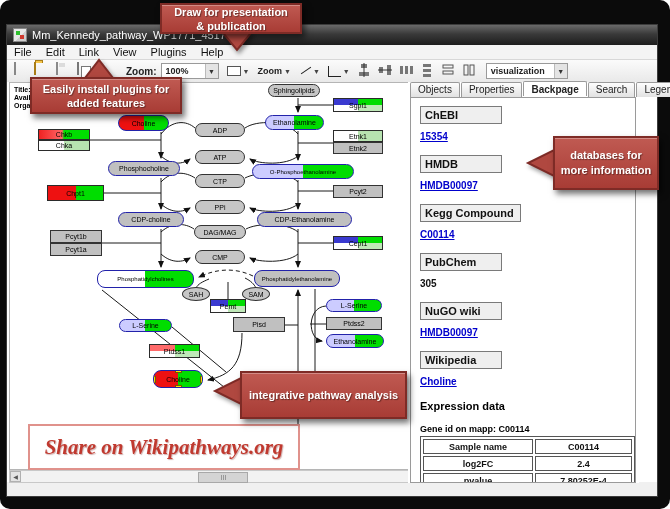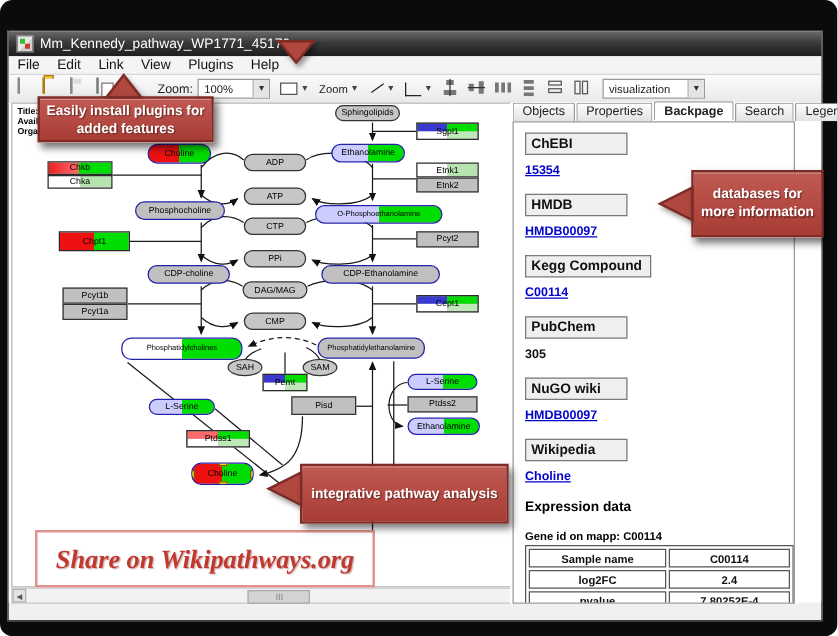--- a/index.html
+++ b/index.html
@@ -10,21 +10,21 @@
   .titlebar{position:absolute;left:0;top:0;width:100%;height:20px;
     background:linear-gradient(#6a6a6a,#3a3a3a 45%,#1d1d1d);display:flex;align-items:center;color:#fff;font-size:11px;}
   .titlebar .appicon{width:12px;height:12px;margin:0 5px 0 6px;background:
      linear-gradient(135deg,#e8e8e8 55%,#cfcfcf 55%);border:1px solid #888;position:relative;}
   .titlebar .appicon:before{content:"";position:absolute;left:2px;top:2px;width:4px;height:4px;background:#2fbf2f;}
   .titlebar .appicon:after{content:"";position:absolute;right:2px;bottom:2px;width:4px;height:4px;background:#d03a2f;}
   .menubar{position:absolute;left:0;top:20px;width:100%;height:14px;background:#f4f4f4;border-bottom:1px solid #d8d8d8;
     display:flex;align-items:center;font-size:11px;color:#111;}
   .menubar span{padding:0 7px;cursor:default;}
   .toolbar{position:absolute;left:0;top:35px;width:100%;height:22px;background:linear-gradient(#fbfbfb,#e9e9e9);
-    border-bottom:1px solid #c9c9c9;display:flex;align-items:center;font-size:10px;color:#222;}
+    border-bottom:1px solid #c9c9c9;display:flex;align-items:center;font-size:10px;color:#222;font-weight:bold;}
   .tbtn{width:16px;height:16px;margin-left:5px;position:relative;display:inline-block;}
   .ic-page{width:11px;height:13px;background:#fff;border:1px solid #888;margin:1px 2px;}
   .ic-folder{width:13px;height:9px;background:#f6c64c;border:1px solid #a97d17;margin:4px 1px 0;position:relative;}
   .ic-folder:before{content:"";position:absolute;left:0;top:-3px;width:6px;height:2px;background:#f6c64c;border:1px solid #a97d17;border-bottom:none;}
   .ic-disk{width:12px;height:12px;background:#b9b9b9;border:1px solid #8a8a8a;margin:2px;position:relative;}
   .ic-disk:before{content:"";position:absolute;left:2px;top:0;width:6px;height:4px;background:#dcdcdc;}
   .ic-copy{width:8px;height:10px;background:#fff;border:1px solid #777;margin:2px;position:relative;}
   .ic-copy:before{content:"";position:absolute;left:3px;top:3px;width:8px;height:10px;background:#fff;border:1px solid #777;}
   .ic-paste{width:10px;height:12px;background:#caa06a;border:1px solid #7d5a2a;margin:2px;position:relative;}
   .ic-paste:before{content:"";position:absolute;left:1px;top:1px;width:6px;height:8px;background:#fff;}
@@ -418,28 +418,32 @@
         </div>
       </div>
 
     </div>
   </div>
 
   <div class="share">
     <span>Share on Wikipathways.org</span>
   </div>
 
+  <div class="callout" style="left:160px;top:3px;width:142px;height:31px;">
+    <span>Draw for presentation</span>
+    <span>&amp; publication</span>
+  </div>
   <svg class="callout-arrow" style="left:220px;top:32px;" width="34" height="20">
     <polygon points="3,1 31,1 17,18"></polygon>
   </svg>
 
   <svg class="callout-arrow" style="left:82px;top:58px;" width="34" height="21">
     <polygon points="3,20 31,20 17,2"></polygon>
   </svg>
-  <div class="callout" style="left:30px;top:77px;width:141px;height:37px;">
+  <div class="callout" style="left:30px;top:77px;width:152px;height:37px;">
     <span>Easily install plugins for</span>
     <span>added features</span>
   </div>
 
   <svg class="callout-arrow" style="left:525px;top:148px;" width="31" height="30">
     <polygon points="29,2 29,28 3,15"></polygon>
   </svg>
   <div class="callout" style="left:553px;top:136px;width:106px;height:54px;font-size:11px;line-height:15px;">
     <span>databases  for</span>
     <span>more information</span>

